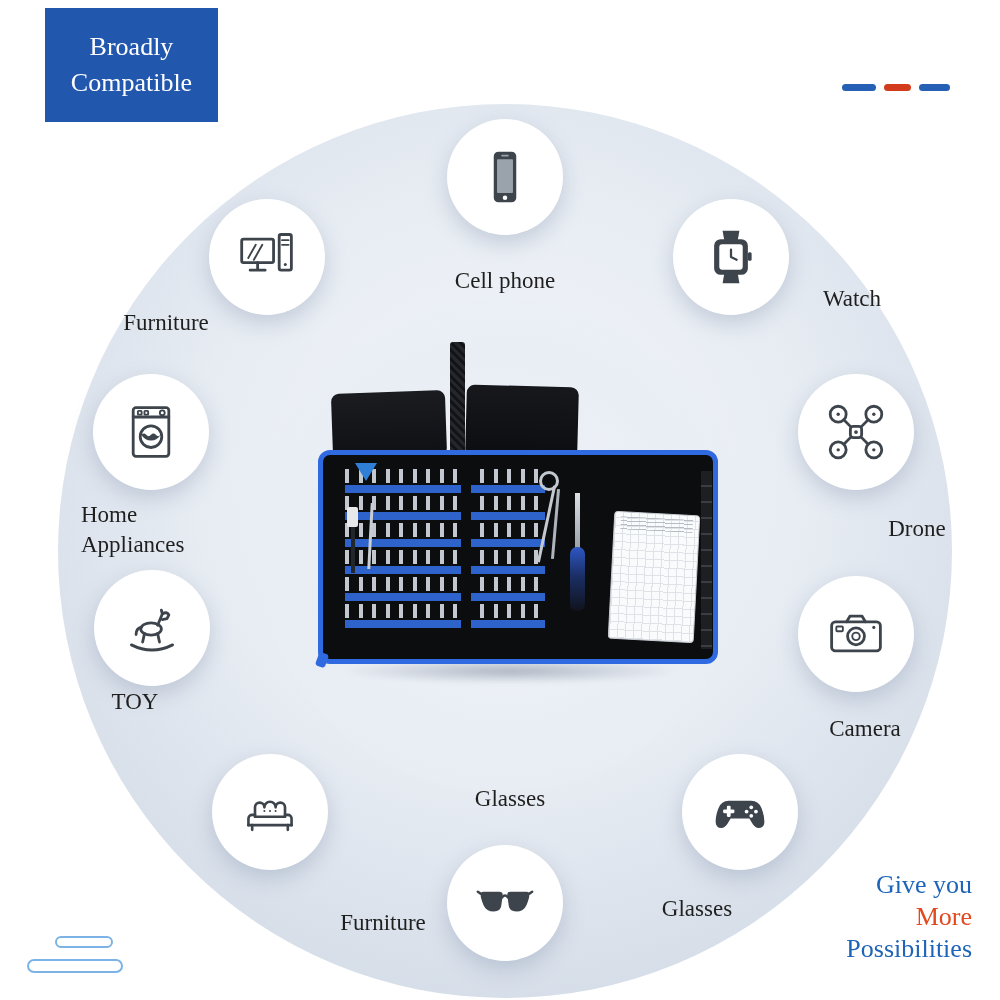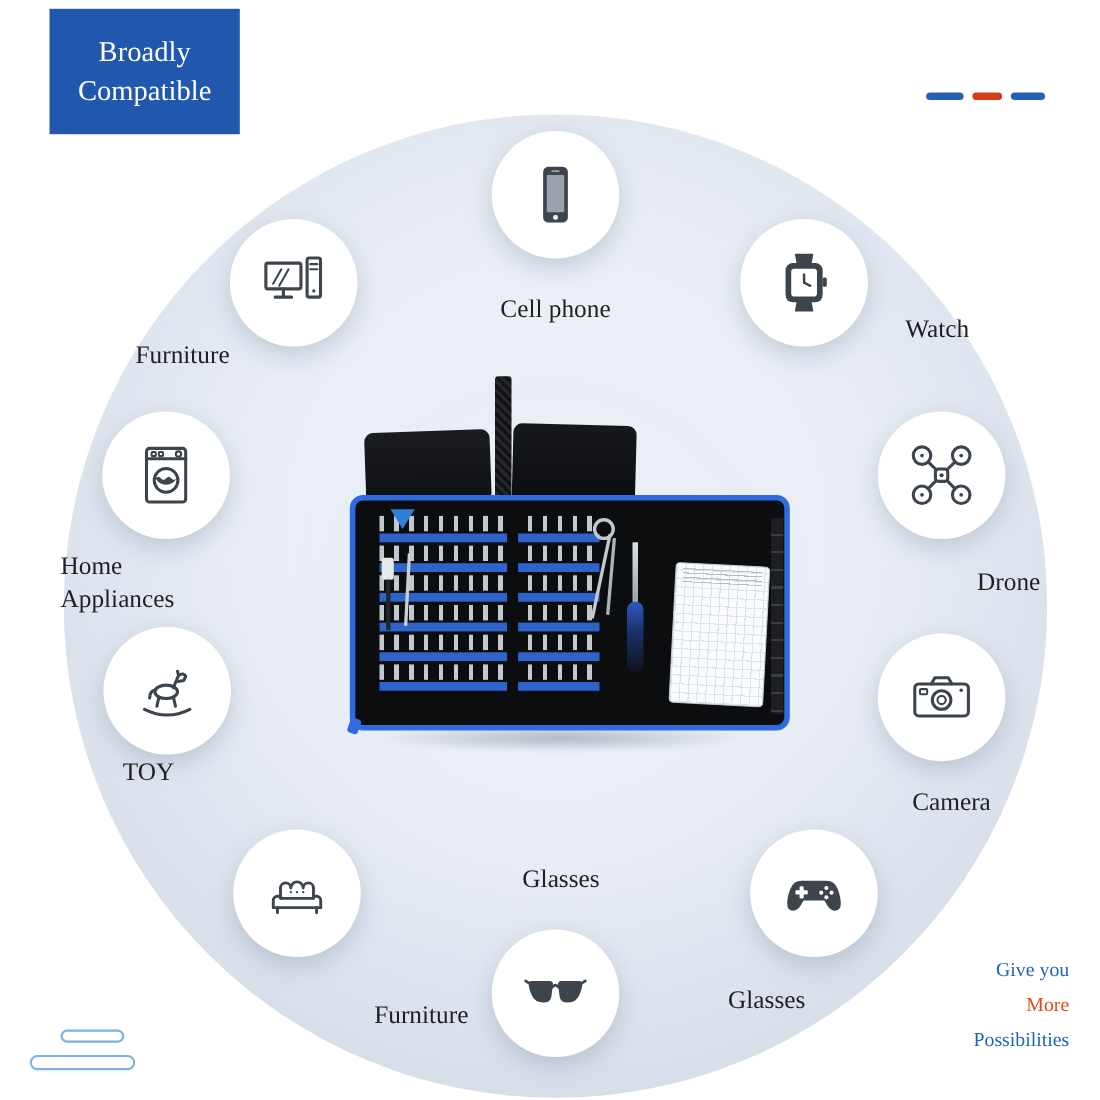--- a/index.html
+++ b/index.html
@@ -23,24 +23,24 @@
   .dash.blue{background:#2660b4;}
   .dash.red{background:#d23c1c;}
 
   
   .capsule{position:absolute;border:2px solid #7cb3e6;border-radius:7px;background:transparent;}
 
   
   .dev-circle{position:absolute;width:116px;height:116px;border-radius:50%;background:#ffffff;
     box-shadow:0 8px 22px rgba(96,115,148,.28);display:flex;align-items:center;justify-content:center;}
   .dev-label{position:absolute;font-size:23px;color:#1f1f1f;white-space:nowrap;transform:translateX(-50%);}
-  .dev-label.left-align{transform:none;white-space:normal;width:130px;line-height:1.3;}
-
-  
-  .tagline{position:absolute;right:28px;text-align:left;font-size:18px;line-height:1;}
+  .dev-label.left-align{transform:none;white-space:normal;width:130px;line-height:1.3;margin-left:26px;}
+
+  
+  .tagline{position:absolute;right:28px;text-align:left;font-size:26px;line-height:1;}
   .tag-blue{color:#1e64b8;}
   .tag-red{color:#e2491f;}
 
   
   .product{position:absolute;left:300px;top:340px;width:440px;height:340px;}
   .p-strap{position:absolute;left:150px;top:2px;width:15px;height:116px;border-radius:3px;
     background:repeating-linear-gradient(45deg,#24262a 0 3px,#121317 3px 6px);}
   .p-flap-l{position:absolute;left:32px;top:52px;width:114px;height:66px;border-radius:8px;
     background:linear-gradient(180deg,#1a1c20,#0f1013);transform:rotate(-2deg);}
   .p-flap-r{position:absolute;left:166px;top:46px;width:112px;height:72px;border-radius:8px;

